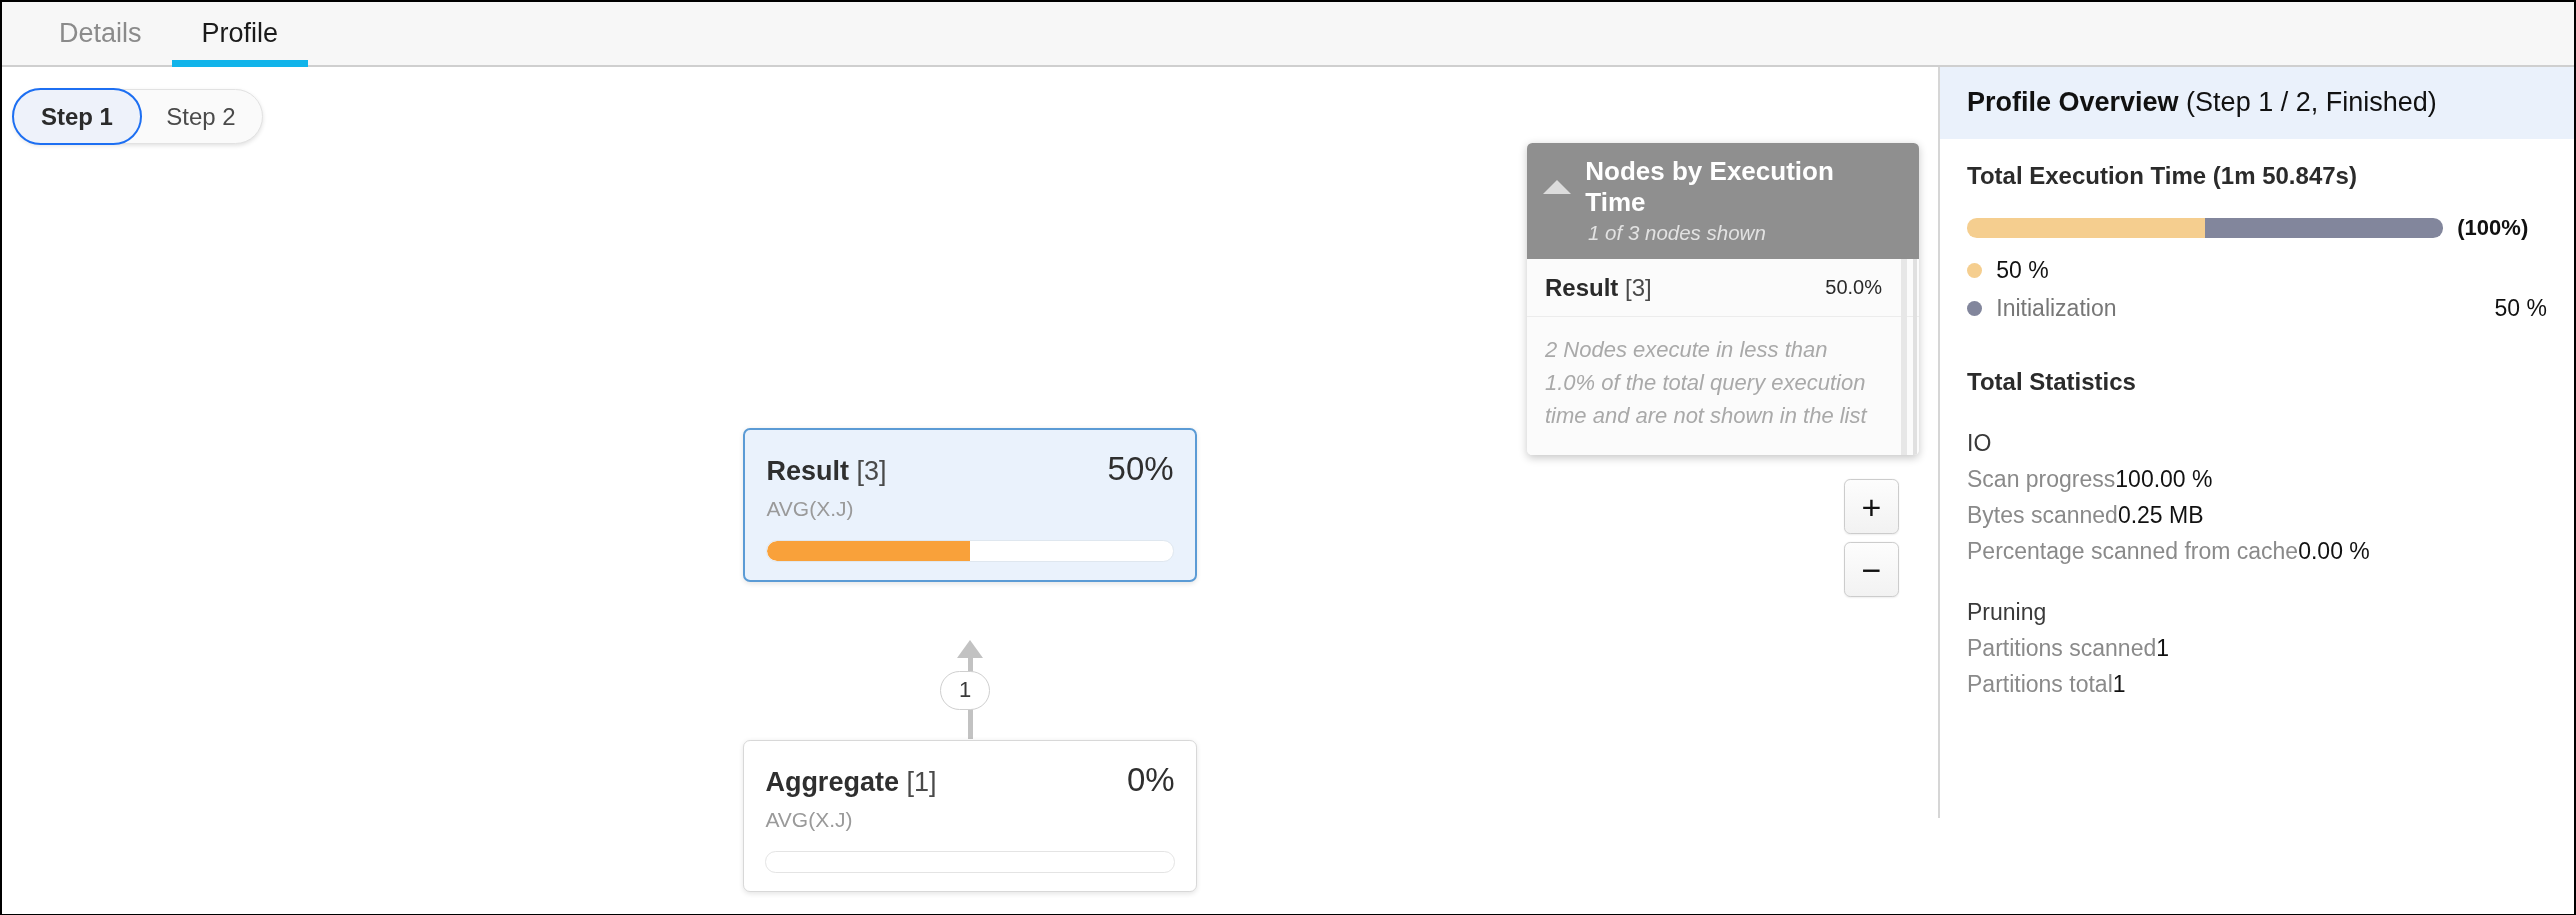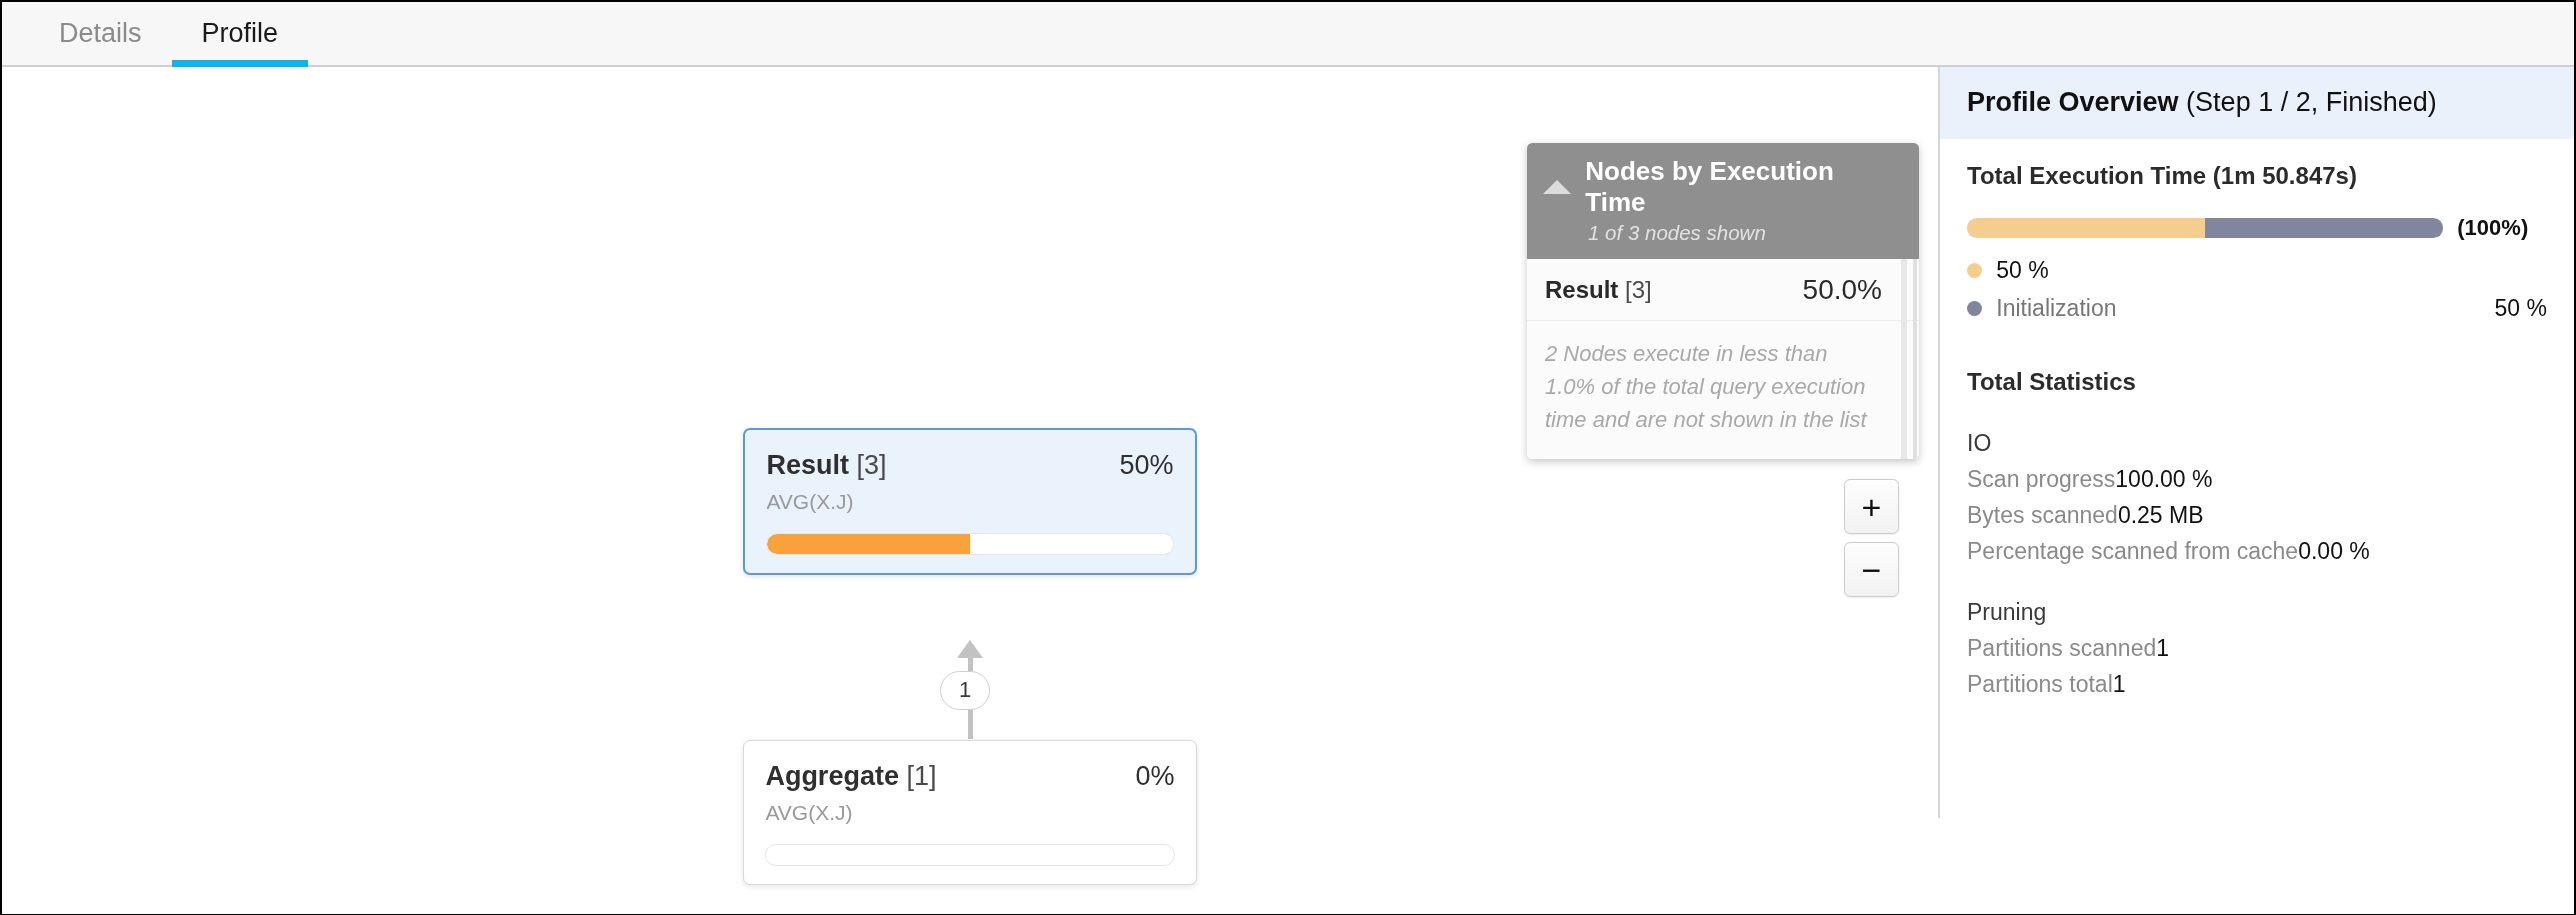--- a/index.html
+++ b/index.html
@@ -92,21 +92,21 @@
   }
   .node.selected {
     background: #eaf2fc;
     border: 2.7px solid #5b9bd5;
   }
   .node-head {
     display: flex; align-items: baseline; justify-content: space-between;
   }
   .node-title { font-size: 27px; font-weight: bold; color: #2f2f2f; }
   .node-title .idx { font-weight: normal; color: #4a4a4a; }
-  .node-pct { font-size: 27px; color: #2f2f2f; }
+  .node-pct { font-size: 33px; color: #2f2f2f; }
   .node-sub { font-size: 21px; color: #9a9a9a; margin-top: 9px; }
   .node-bar {
     margin-top: 19.6px;
     height: 21.4px;
     background: #ffffff;
     border: 1.8px solid #e4e4e4;
     border-radius: 10.7px;
     overflow: hidden;
   }
   .node.selected .node-bar { border-color: #dfe7ef; }
@@ -169,21 +169,21 @@
   .np-body { position: relative; background: #fbfbfb; }
   .np-row {
     display: flex; justify-content: space-between; align-items: center;
     padding: 14.3px 37px 14.3px 18px;
     border-bottom: 1.8px solid #ececec;
     background: #fbfbfb;
     cursor: pointer;
   }
   .np-row-name { font-size: 24px; font-weight: bold; color: #2a2a2a; }
   .np-row-name .idx { font-weight: normal; color: #4a4a4a; }
-  .np-row-pct { font-size: 28px; color: #2a2a2a; }
+  .np-row-pct { font-size: 20px; color: #2a2a2a; }
   .np-note {
     padding: 16px 45px 23px 18px;
     font-size: 22px; font-style: italic;
     color: #a9a9a9; line-height: 1.5;
   }
   .np-scroll-track {
     position: absolute; right: 12.5px; top: 0; bottom: 0;
     width: 5.3px; background: #e7e7e7;
   }
   .np-scroll-track2 {
@@ -281,20 +281,28 @@
 
   <div class="tabbar">
     <div class="tab">
       <span>Details</span>
     </div>
     <div class="tab active">
       <span>Profile</span>
     </div>
   </div>
 
+  <div class="step-toggle">
+    <div class="step-btn active">
+      <span>Step 1</span>
+    </div>
+    <div class="step-btn">
+      <span>Step 2</span>
+    </div>
+  </div>
 
   <div class="canvas">
 
     <div class="node selected" style="left:741px; top:361px;">
       <div class="node-head">
         <div class="node-title">
           <span>Result</span>
           <span class="idx">[3]</span>
         </div>
         <div class="node-pct">50%</div>

